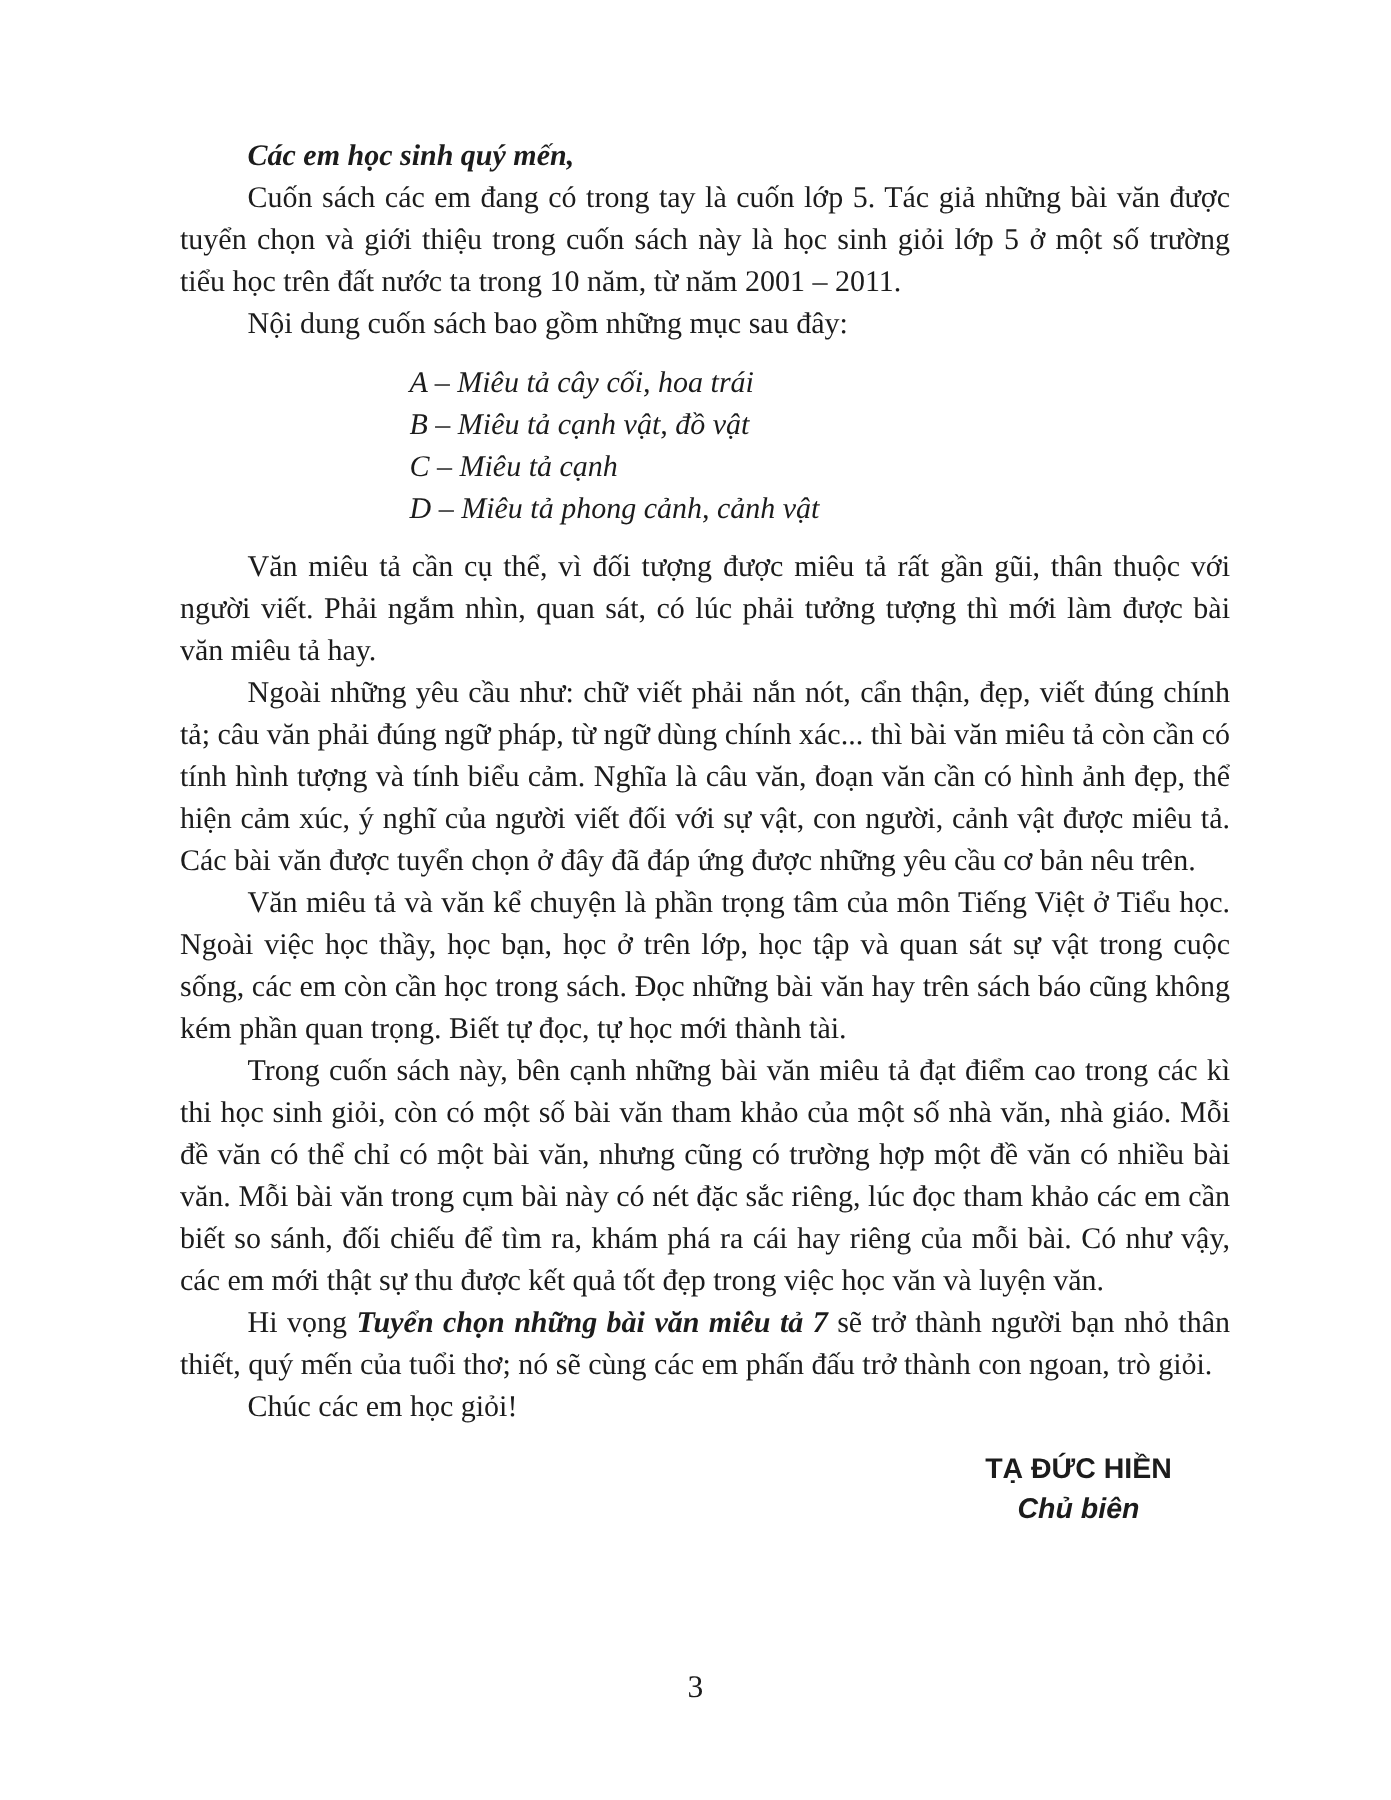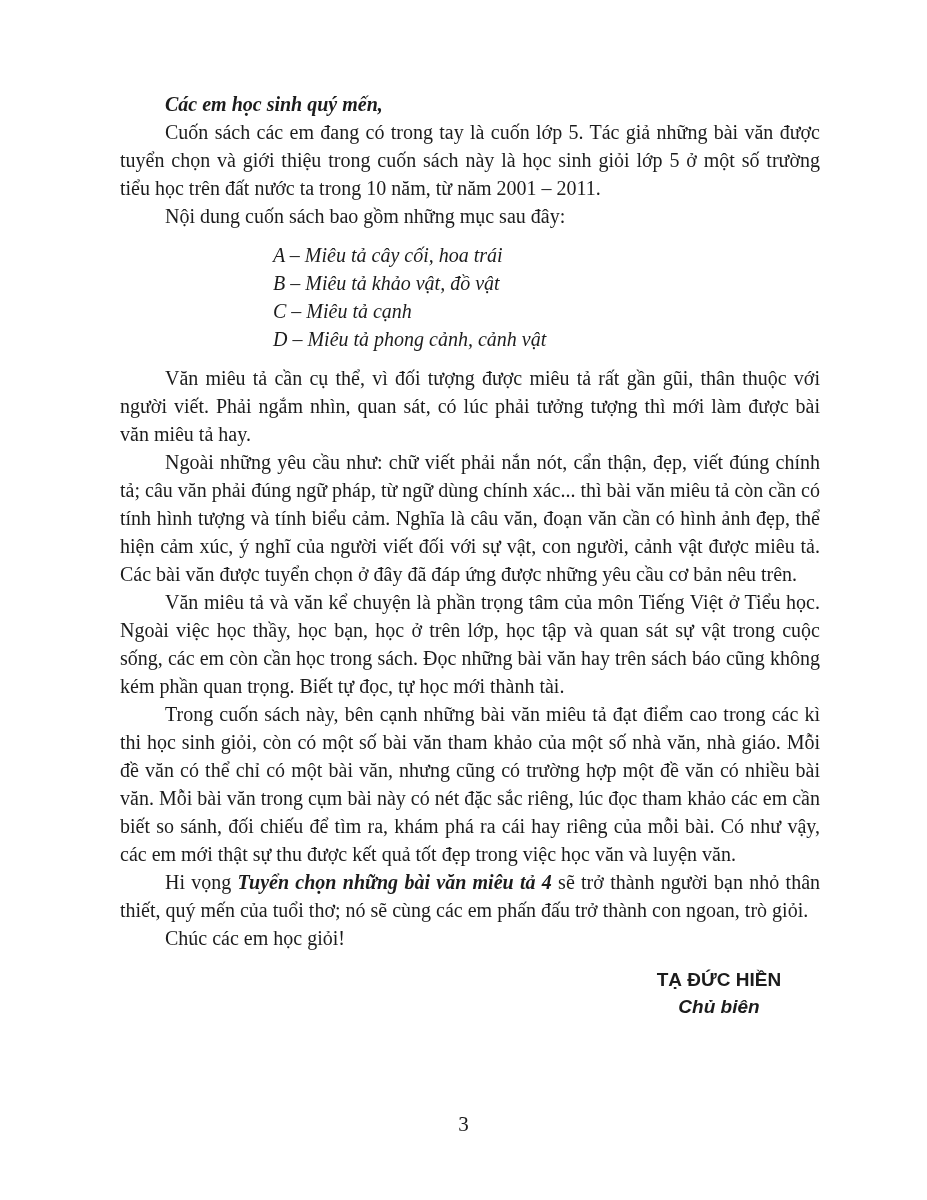--- a/index.html
+++ b/index.html
@@ -83,34 +83,34 @@
 
     <p class="salutation">Các em học sinh quý mến,</p>
 
 
     <p class="para">Cuốn sách các em đang có trong tay là cuốn lớp 5. Tác giả những bài văn được tuyển chọn và giới thiệu trong cuốn sách này là học sinh giỏi lớp 5 ở một số trường tiểu học trên đất nước ta trong 10 năm, từ năm 2001 – 2011.</p>
 
     <p class="para">Nội dung cuốn sách bao gồm những mục sau đây:</p>
 
     <ul class="toc">
       <li>A – Miêu tả cây cối, hoa trái</li>
-      <li>B – Miêu tả khảo vật, đồ vật</li>
+      <li>B – Miêu tả cạnh vật, đồ vật</li>
       <li>C – Miêu tả cạnh</li>
       <li>D – Miêu tả phong cảnh, cảnh vật</li>
     </ul>
 
     <p class="para">Văn miêu tả cần cụ thể, vì đối tượng được miêu tả rất gần gũi, thân thuộc với người viết. Phải ngắm nhìn, quan sát, có lúc phải tưởng tượng thì mới làm được bài văn miêu tả hay.</p>
 
     <p class="para">Ngoài những yêu cầu như: chữ viết phải nắn nót, cẩn thận, đẹp, viết đúng chính tả; câu văn phải đúng ngữ pháp, từ ngữ dùng chính xác... thì bài văn miêu tả còn cần có tính hình tượng và tính biểu cảm. Nghĩa là câu văn, đoạn văn cần có hình ảnh đẹp, thể hiện cảm xúc, ý nghĩ của người viết đối với sự vật, con người, cảnh vật được miêu tả. Các bài văn được tuyển chọn ở đây đã đáp ứng được những yêu cầu cơ bản nêu trên.</p>
 
     <p class="para">Văn miêu tả và văn kể chuyện là phần trọng tâm của môn Tiếng Việt ở Tiểu học. Ngoài việc học thầy, học bạn, học ở trên lớp, học tập và quan sát sự vật trong cuộc sống, các em còn cần học trong sách. Đọc những bài văn hay trên sách báo cũng không kém phần quan trọng. Biết tự đọc, tự học mới thành tài.</p>
 
     <p class="para">Trong cuốn sách này, bên cạnh những bài văn miêu tả đạt điểm cao trong các kì thi học sinh giỏi, còn có một số bài văn tham khảo của một số nhà văn, nhà giáo. Mỗi đề văn có thể chỉ có một bài văn, nhưng cũng có trường hợp một đề văn có nhiều bài văn. Mỗi bài văn trong cụm bài này có nét đặc sắc riêng, lúc đọc tham khảo các em cần biết so sánh, đối chiếu để tìm ra, khám phá ra cái hay riêng của mỗi bài. Có như vậy, các em mới thật sự thu được kết quả tốt đẹp trong việc học văn và luyện văn.</p>
 
-    <p class="para"><span>Hi vọng </span><span class="bold-italic">Tuyển chọn những bài văn miêu tả 4</span><span> sẽ trở thành người bạn nhỏ thân thiết, quý mến của tuổi thơ; nó sẽ cùng các em phấn đấu trở thành con ngoan, trò giỏi.</span></p>
+    <p class="para"><span>Hi vọng </span><span class="bold-italic">Tuyển chọn những bài văn miêu tả 7</span><span> sẽ trở thành người bạn nhỏ thân thiết, quý mến của tuổi thơ; nó sẽ cùng các em phấn đấu trở thành con ngoan, trò giỏi.</span></p>
 
     <p class="para">Chúc các em học giỏi!</p>
 
     <div class="signature">
       <p class="sig-line">TẠ ĐỨC HIỀN</p>
       <p class="sig-line role">Chủ biên</p>
     </div>
 
   </div>
 

